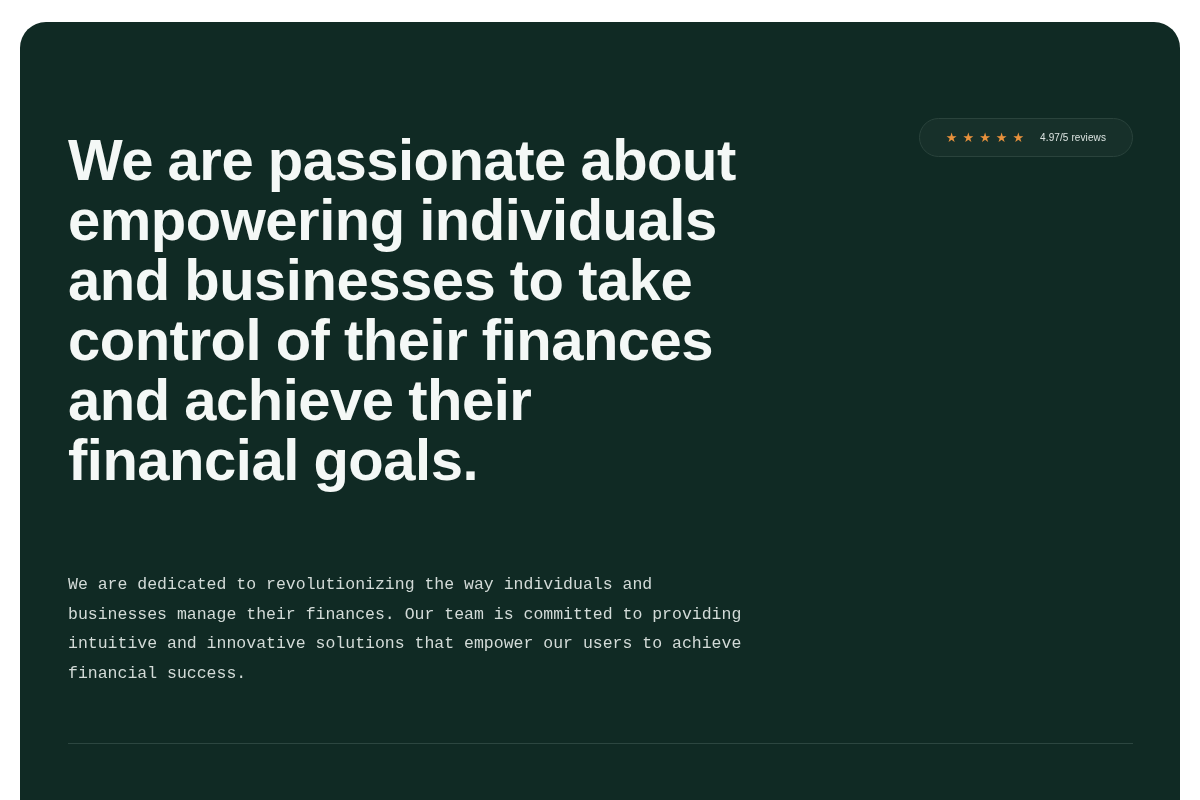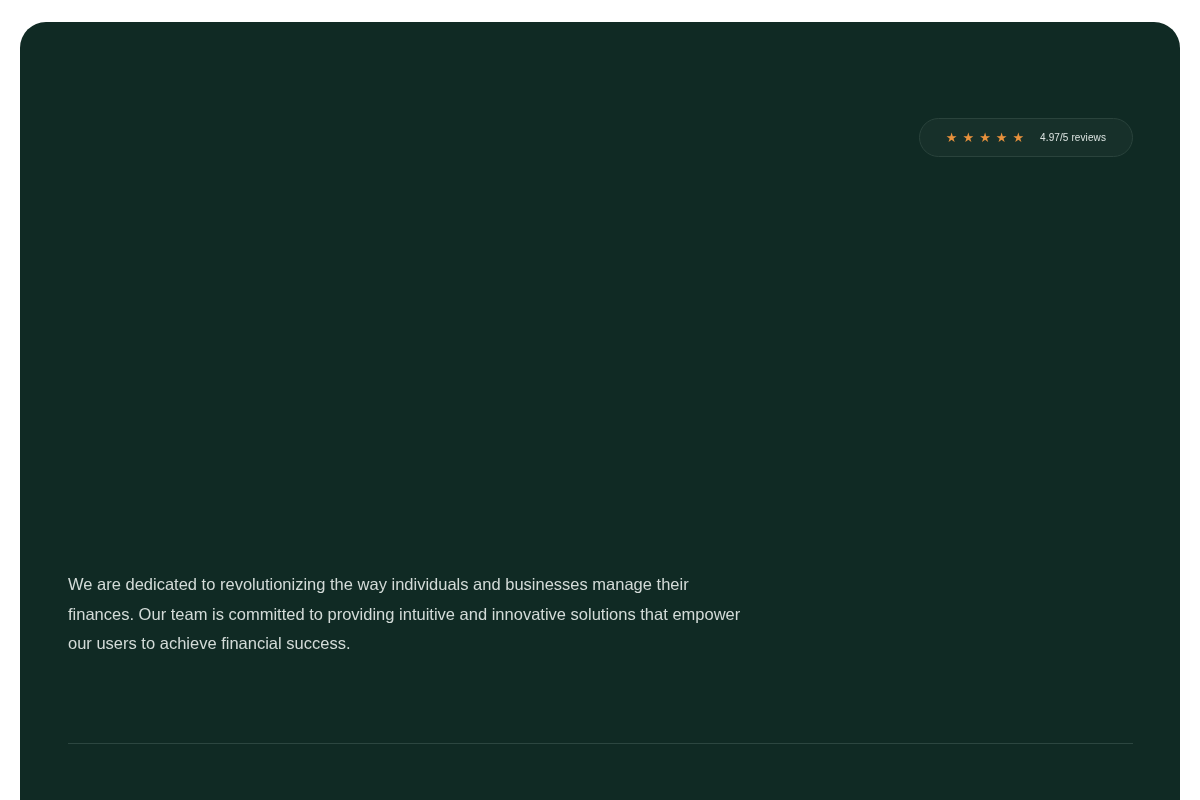--- a/index.html
+++ b/index.html
@@ -92,20 +92,21 @@
   .subcopy {
     position: absolute;
     left: 0;
     top: 548px;
     margin: 0;
     width: 680px;
     color: #D3DBD8;
     font-size: 16.5px;
     font-weight: 400;
     line-height: 29.5px;
+    font-family: Liberation Mono, monospace;
   }
 
   
   .divider {
     position: absolute;
     left: 0;
     top: 713px;
     width: 1065px;
     height: 1px;
     background: #2C4640;
@@ -122,19 +123,20 @@
       <span class="stars">
         <span class="star">★</span>
         <span class="star">★</span>
         <span class="star">★</span>
         <span class="star">★</span>
         <span class="star">★</span>
       </span>
       <span class="rating-text">4.97/5 reviews</span>
     </div>
 
+    <h1 class="headline">We are passionate about empowering individuals and businesses to take control of their finances and achieve their financial goals.</h1>
 
     <p class="subcopy">We are dedicated to revolutionizing the way individuals and businesses manage their finances. Our team is committed to providing intuitive and innovative solutions that empower our users to achieve financial success.</p>
 
     <hr class="divider">
 
   </div>
 </div>
 
 </body></html>

